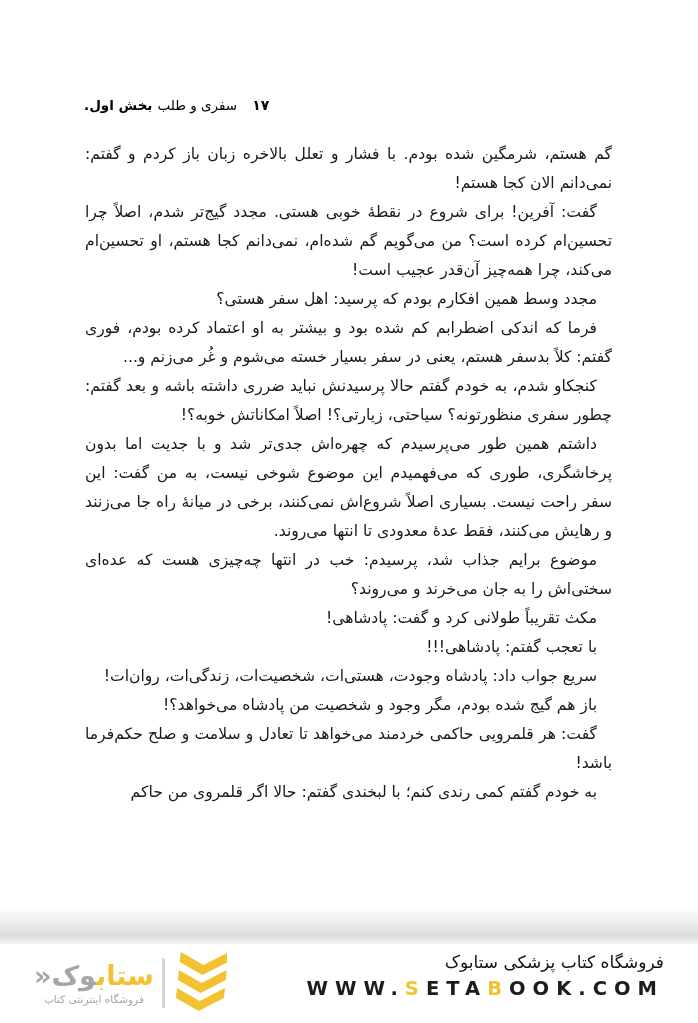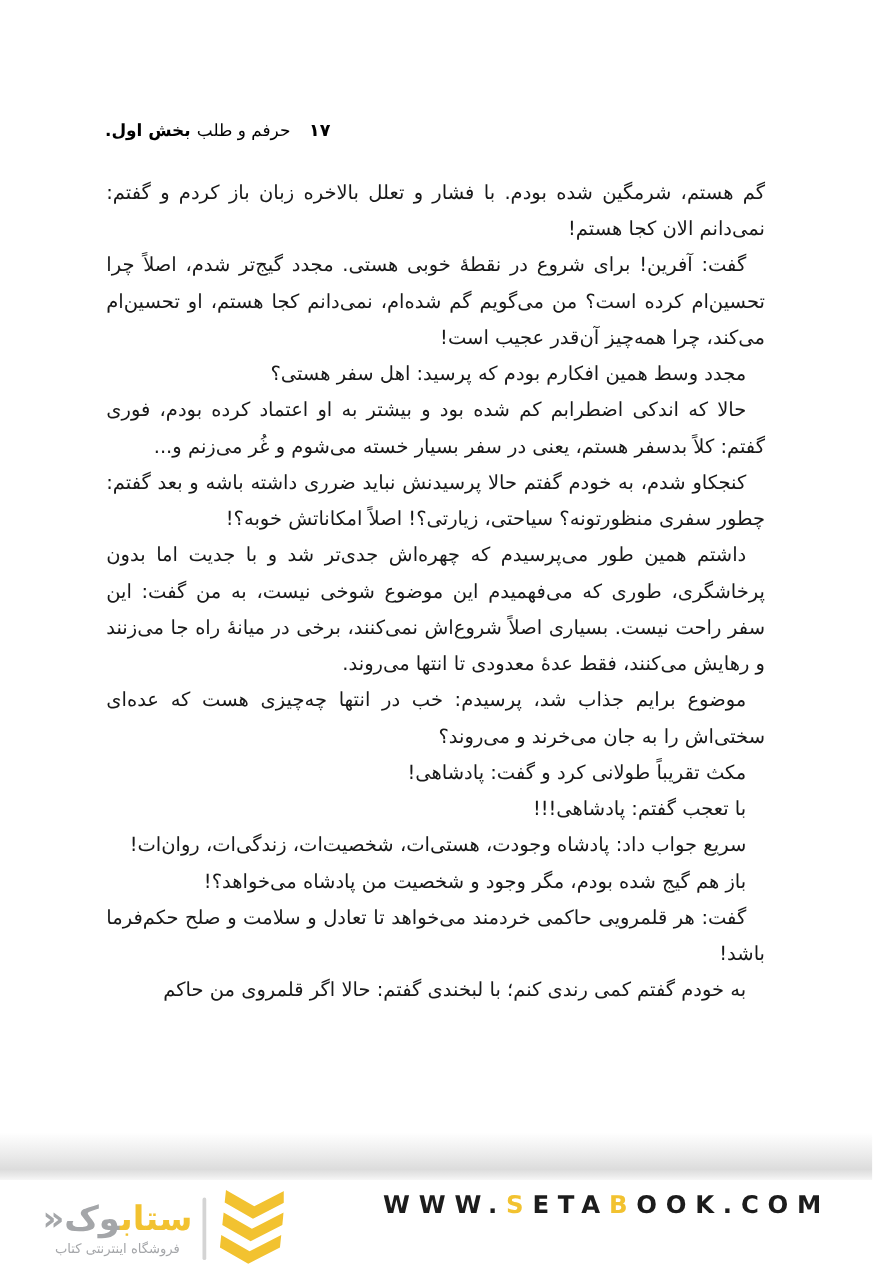--- a/index.html
+++ b/index.html
@@ -87,29 +87,29 @@
   }
   .logo-icon{display:block;}
 </style>
 </head>
 <body>
 
 <div class="page">
 
   <div class="running-head">
     <span class="section-label">بخش اول.</span>
-    <span class="section-title">حرفم و طلب</span>
+    <span class="section-title">سفری و طلب</span>
     <span class="folio">۱۷</span>
   </div>
 
   <div class="body-text">
       <p>گم هستم، شرمگین شده بودم. با فشار و تعلل بالاخره زبان باز کردم و گفتم: نمی‌دانم الان کجا هستم!</p>
       <p>گفت: آفرین! برای شروع در نقطهٔ خوبی هستی. مجدد گیج‌تر شدم، اصلاً چرا تحسین‌ام کرده است؟ من می‌گویم گم شده‌ام، نمی‌دانم کجا هستم، او تحسین‌ام می‌کند، چرا همه‌چیز آن‌قدر عجیب است!</p>
       <p>مجدد وسط همین افکارم بودم که پرسید: اهل سفر هستی؟</p>
-      <p>حالا که اندکی اضطرابم کم شده بود و بیشتر به او اعتماد کرده بودم، فوری گفتم: کلاً بدسفر هستم، یعنی در سفر بسیار خسته می‌شوم و غُر می‌زنم و...</p>
+      <p>فرما که اندکی اضطرابم کم شده بود و بیشتر به او اعتماد کرده بودم، فوری گفتم: کلاً بدسفر هستم، یعنی در سفر بسیار خسته می‌شوم و غُر می‌زنم و...</p>
       <p>کنجکاو شدم، به خودم گفتم حالا پرسیدنش نباید ضرری داشته باشه و بعد گفتم: چطور سفری منظورتونه؟ سیاحتی، زیارتی؟! اصلاً امکاناتش خوبه؟!</p>
       <p>داشتم همین طور می‌پرسیدم که چهره‌اش جدی‌تر شد و با جدیت اما بدون پرخاشگری، طوری که می‌فهمیدم این موضوع شوخی نیست، به من گفت: این سفر راحت نیست. بسیاری اصلاً شروع‌اش نمی‌کنند، برخی در میانهٔ راه جا می‌زنند و رهایش می‌کنند، فقط عدهٔ معدودی تا انتها می‌روند.</p>
       <p>موضوع برایم جذاب شد، پرسیدم: خب در انتها چه‌چیزی هست که عده‌ای سختی‌اش را به جان می‌خرند و می‌روند؟</p>
       <p>مکث تقریباً طولانی کرد و گفت: پادشاهی!</p>
       <p>با تعجب گفتم: پادشاهی!!!</p>
       <p>سریع جواب داد: پادشاه وجودت، هستی‌ات، شخصیت‌ات، زندگی‌ات، روان‌ات!</p>
       <p>باز هم گیج شده بودم، مگر وجود و شخصیت من پادشاه می‌خواهد؟!</p>
       <p>گفت: هر قلمرویی حاکمی خردمند می‌خواهد تا تعادل و سلامت و صلح حکم‌فرما باشد!</p>
       <p>به خودم گفتم کمی رندی کنم؛ با لبخندی گفتم: حالا اگر قلمروی من حاکم</p>
     </div>
@@ -129,17 +129,18 @@
       <svg class="logo-icon" width="54" height="66" viewBox="0 0 54 66">
         <g transform="skewX(-6) translate(6,0)" fill="#F2C230">
           <path d="M2 2 L26 15 L50 2 L50 12 L26 25 L2 12 Z"></path>
           <path d="M2 20 L26 33 L50 20 L50 30 L26 43 L2 30 Z"></path>
           <path d="M2 38 L26 51 L50 38 L50 48 L26 61 L2 48 Z"></path>
         </g>
       </svg>
     </div>
 
     <div class="footer-right">
+      <div class="store-title">فروشگاه کتاب پزشکی ستابوک</div>
       <div class="website-url"><span>W</span><span>W</span><span>W</span><span>.</span><span style="color: rgb(242, 194, 48);">S</span><span>E</span><span>T</span><span>A</span><span style="color: rgb(242, 194, 48);">B</span><span>O</span><span>O</span><span>K</span><span>.</span><span>C</span><span>O</span><span>M</span></div>
     </div>
 
   </div>
 </div>
 
 </body></html>

